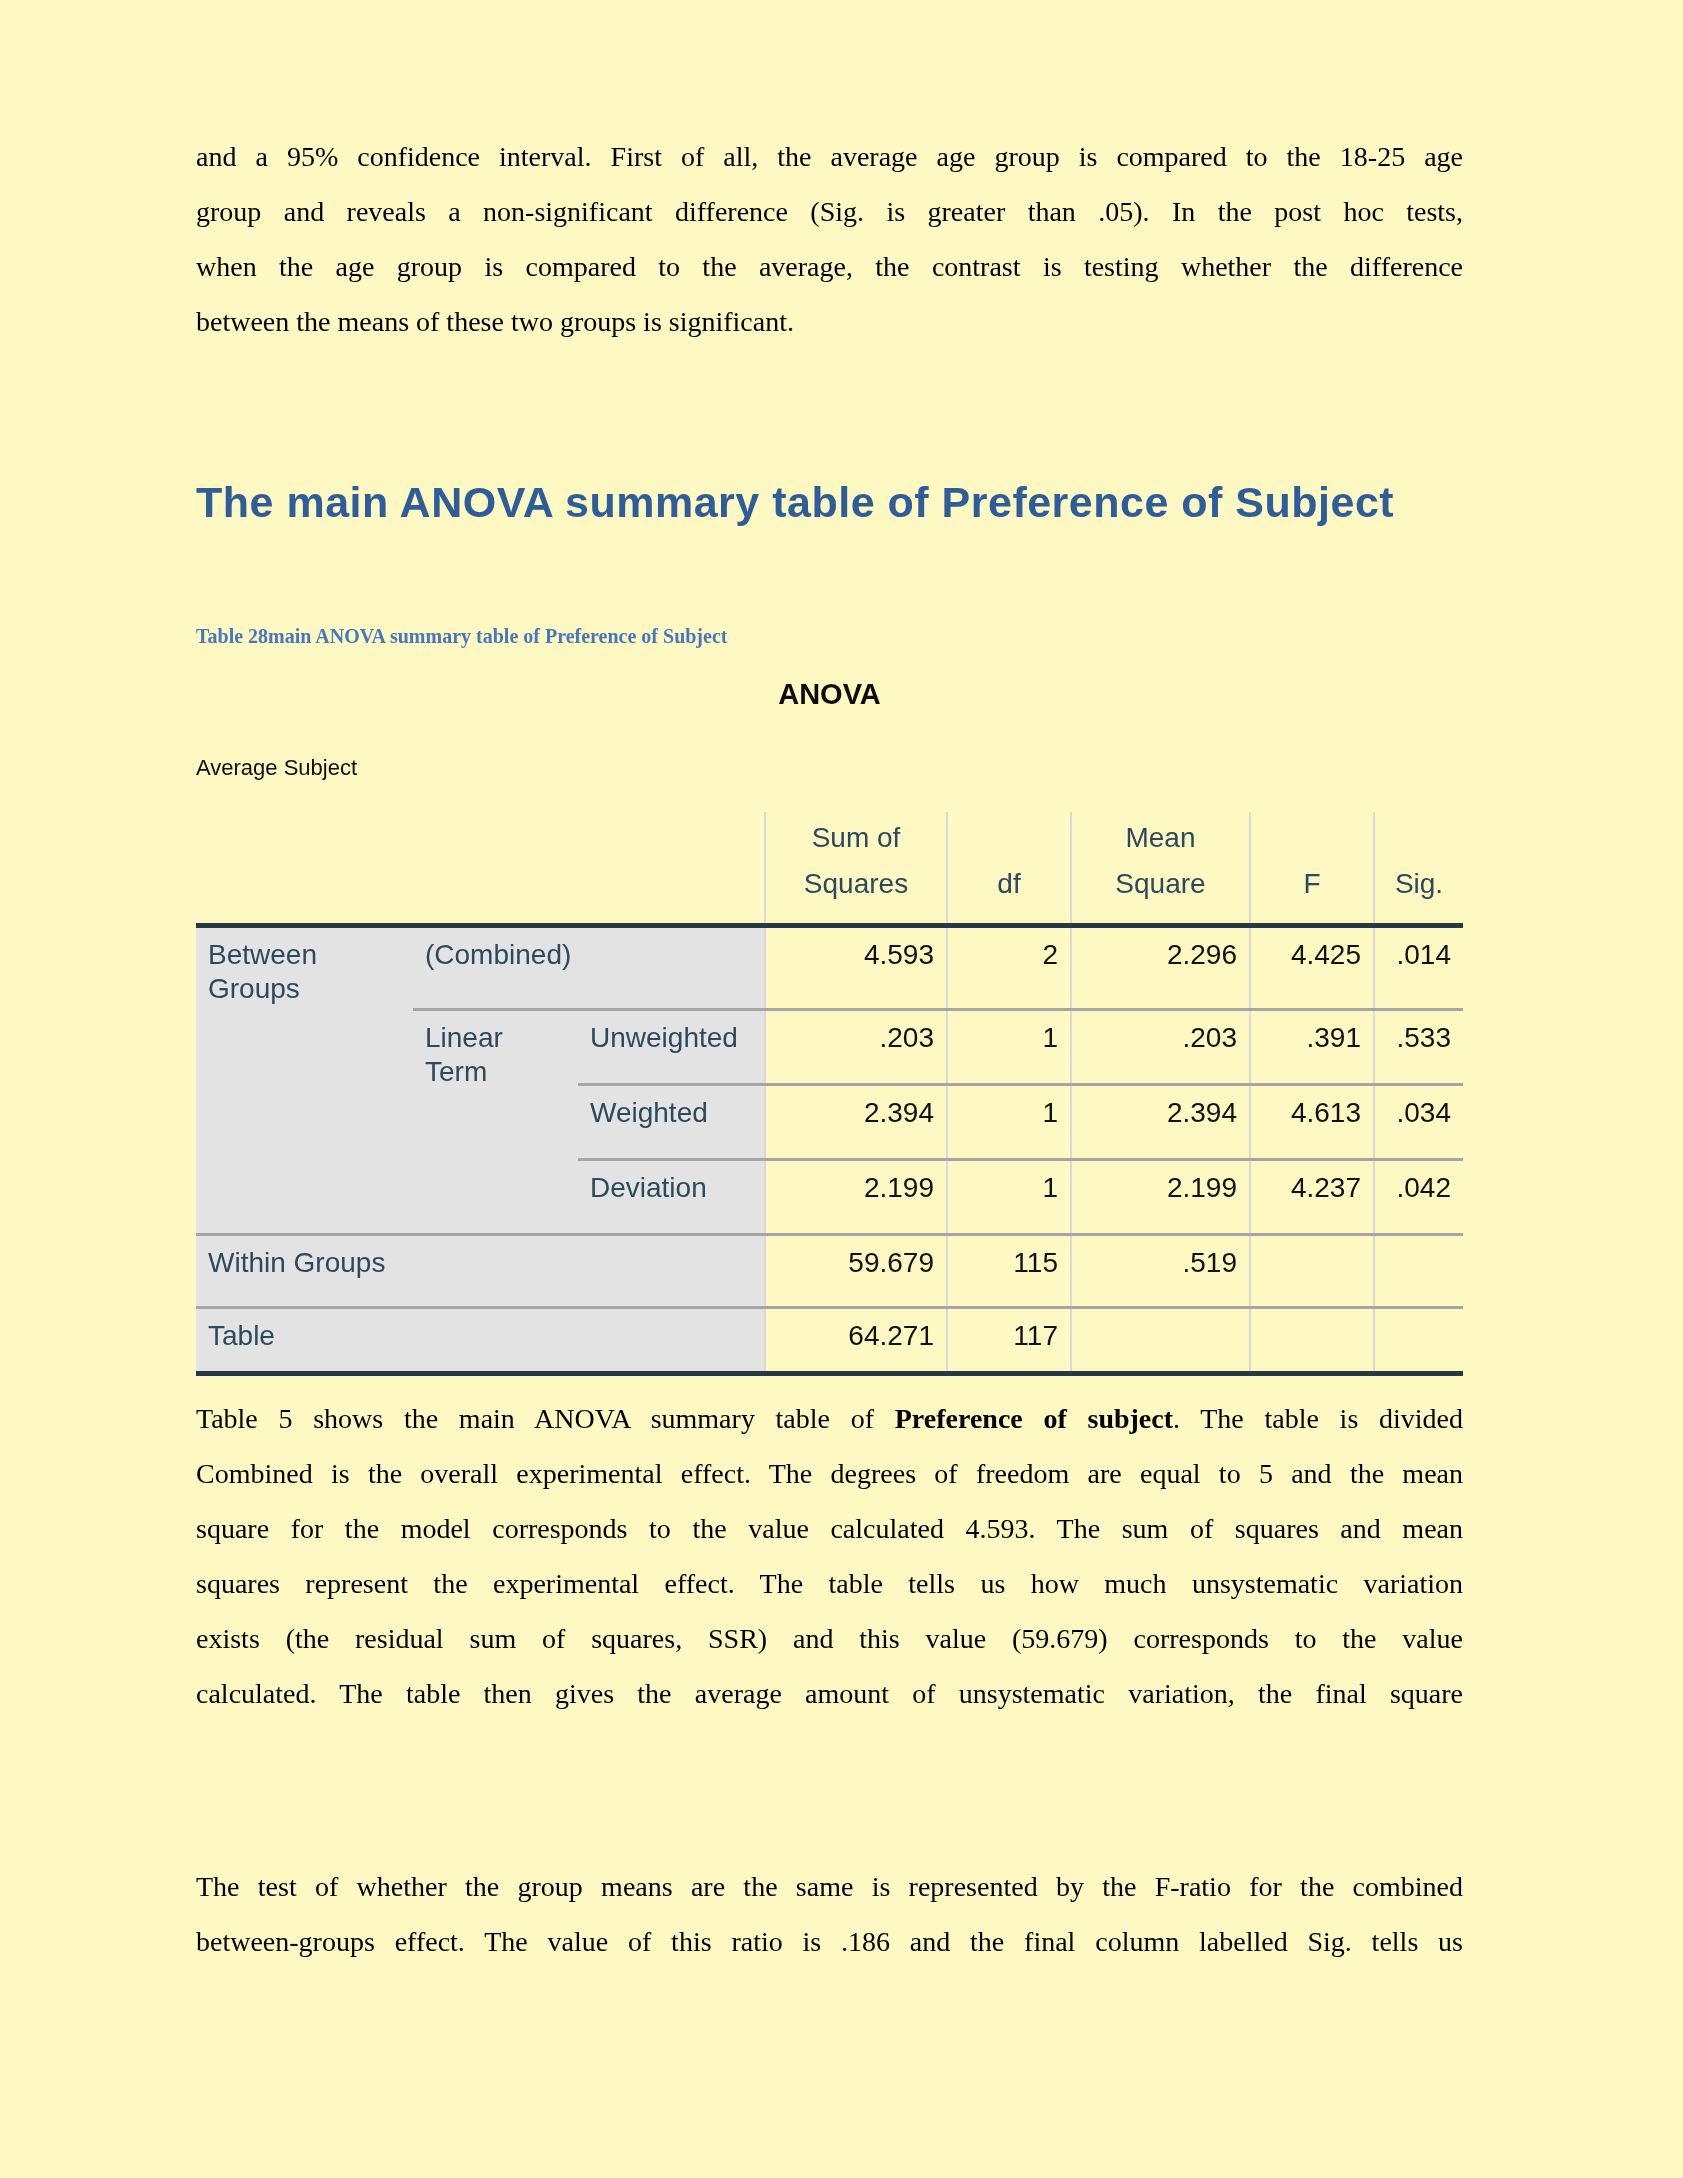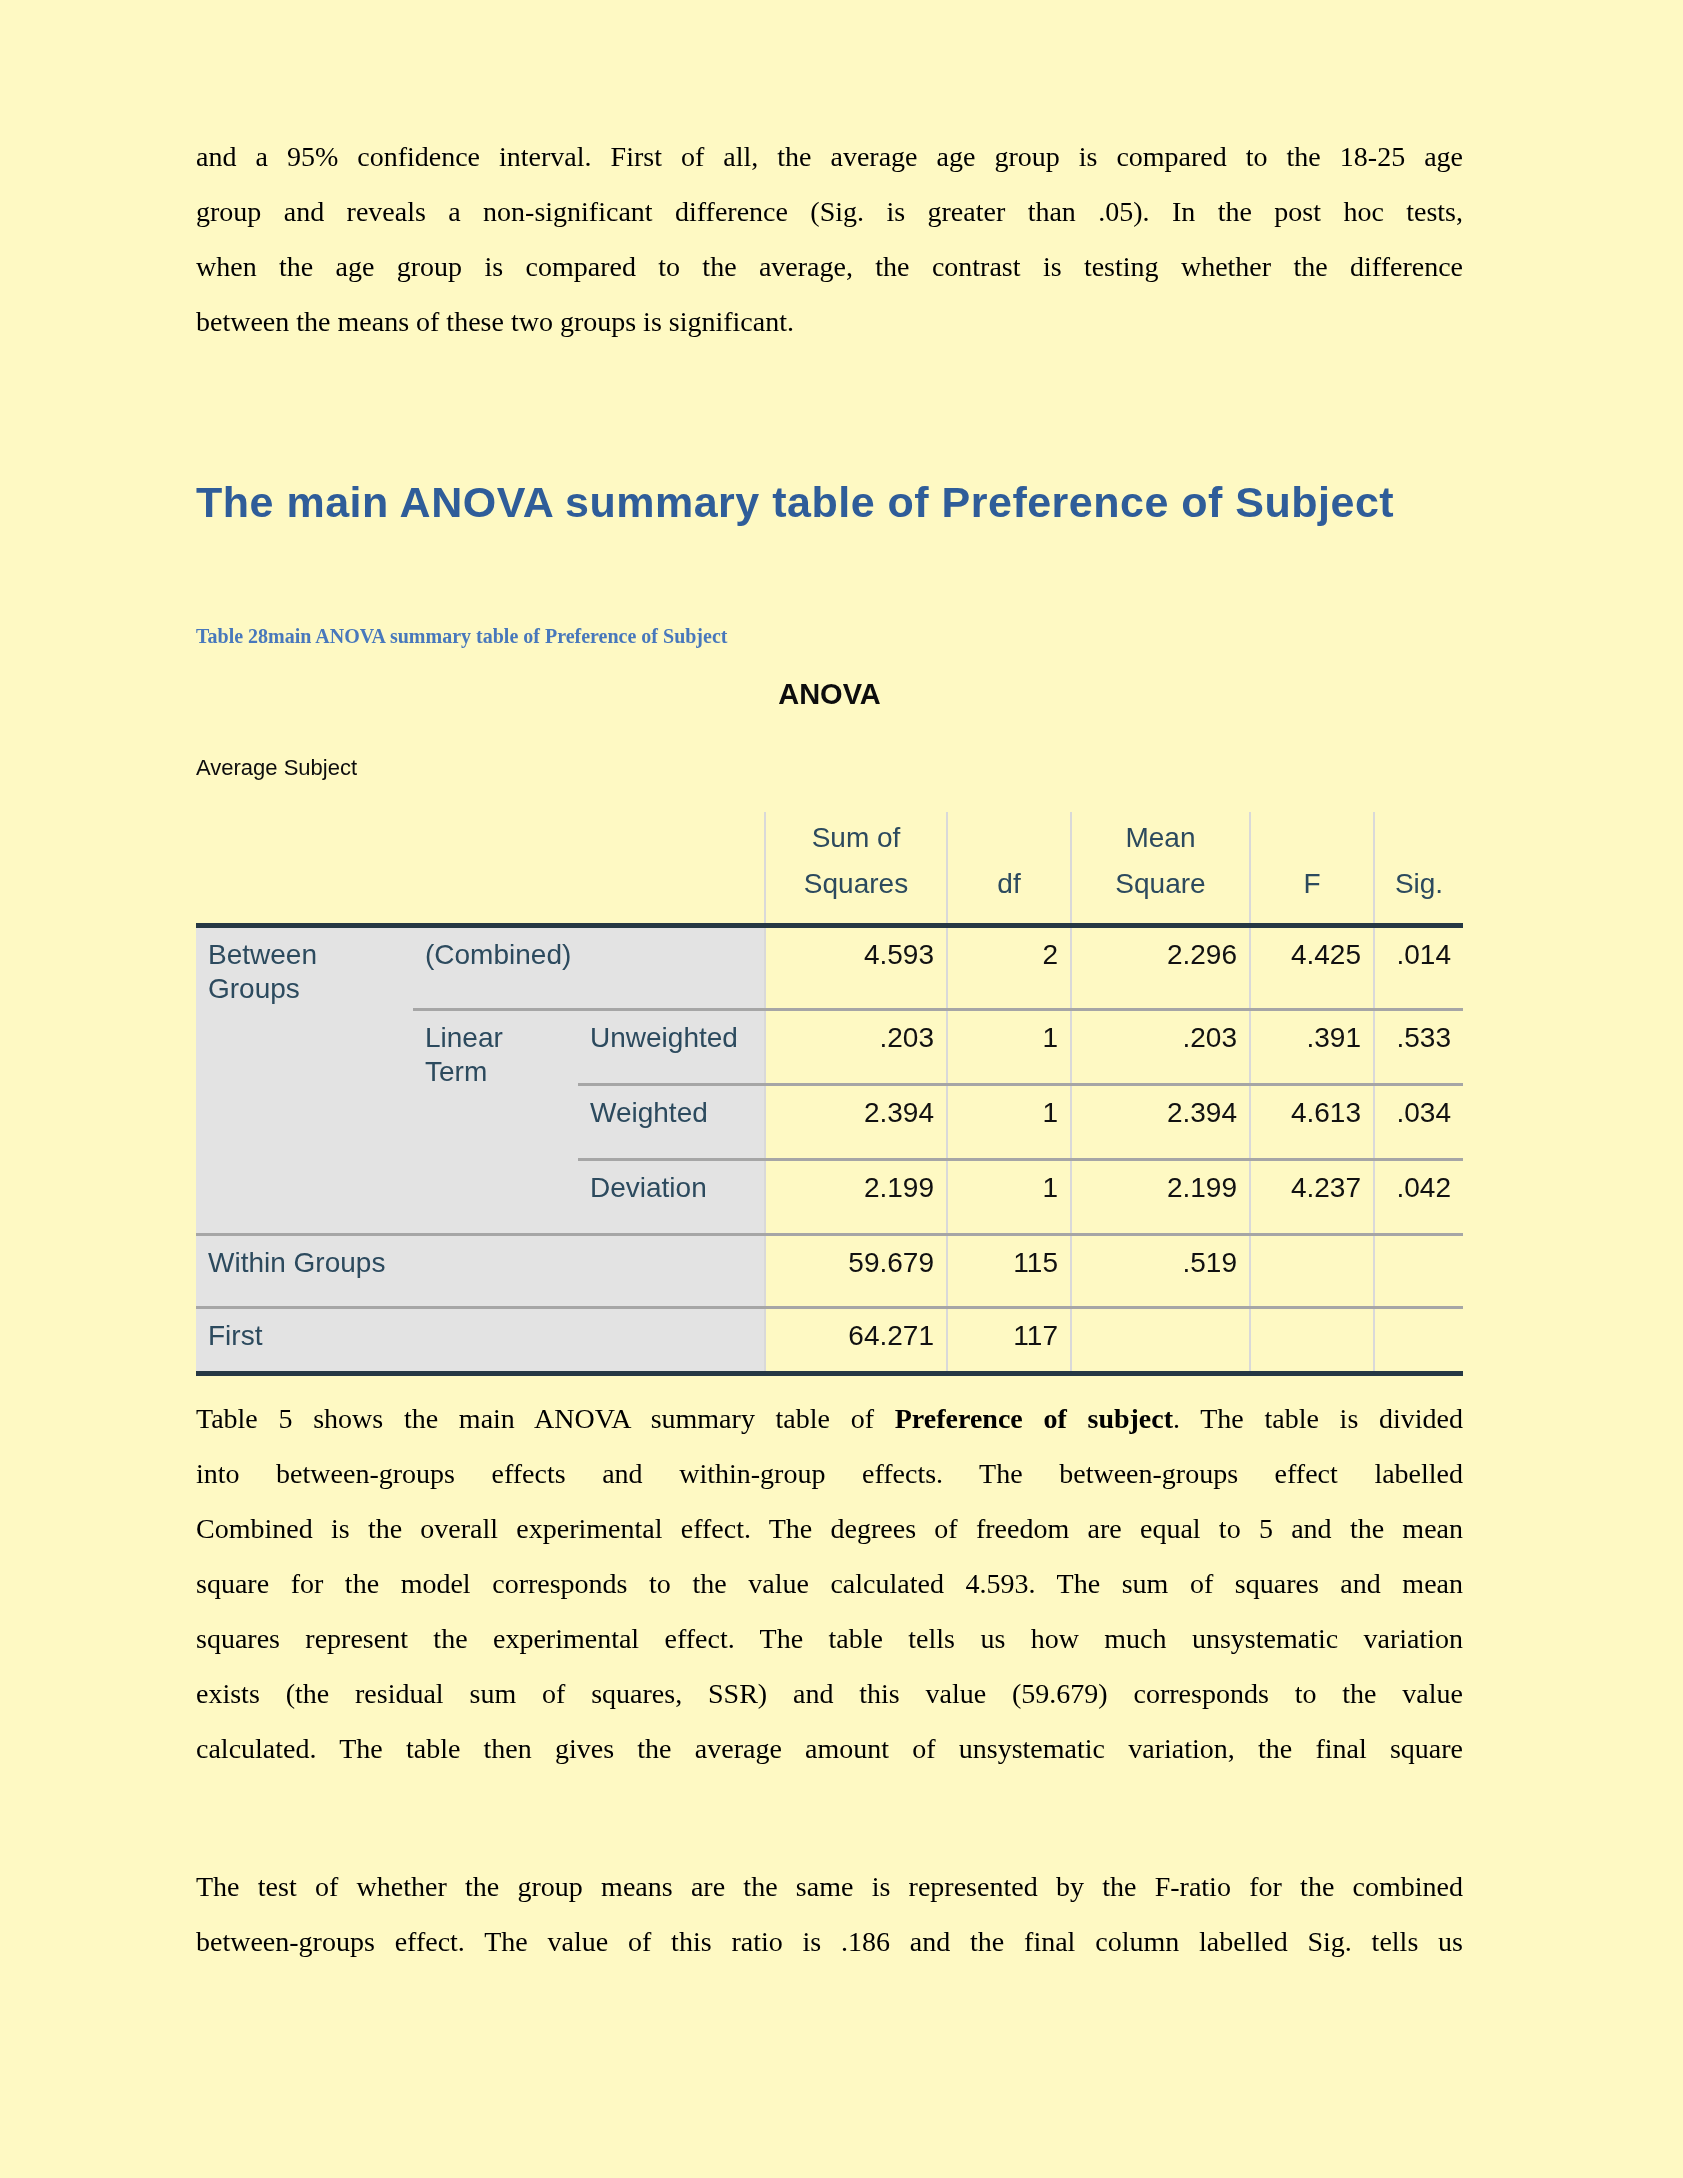--- a/index.html
+++ b/index.html
@@ -166,35 +166,34 @@
     <tr style="height:73px">
       <td colspan="3" class="gray rlabel sep">Within Groups</td>
       <td class="vcol num sep">59.679</td>
       <td class="vcol num sep">115</td>
       <td class="vcol num sep">.519</td>
       <td class="vcol num sep"></td>
       <td class="vcol num sep"></td>
     </tr>
 
     <tr style="height:66px">
-      <td colspan="3" class="gray rlabel sep thickb">First</td>
+      <td colspan="3" class="gray rlabel sep thickb">Table</td>
       <td class="vcol num sep thickb">64.271</td>
       <td class="vcol num sep thickb">117</td>
       <td class="vcol num sep thickb"></td>
       <td class="vcol num sep thickb"></td>
       <td class="vcol num sep thickb"></td>
     </tr>
   </tbody>
     </table>
 
   <div class="para" style="top:1391px;">
     <div class="jline">
       <span>Table 5 shows the main ANOVA summary table of </span><span class="bold-inline">Preference of subject</span><span>. The table is divided</span>
     </div>
-    <div class="jline">into between-groups effects and within-group effects. The between-groups effect labelled</div>
     <div class="jline">Combined is the overall experimental effect. The degrees of freedom are equal to 5 and the mean</div>
     <div class="jline">square for the model corresponds to the value calculated 4.593. The sum of squares and mean</div>
     <div class="jline">squares represent the experimental effect. The table tells us how much unsystematic variation</div>
     <div class="jline">exists (the residual sum of squares, SSR) and this value (59.679) corresponds to the value</div>
     <div class="jline">calculated. The table then gives the average amount of unsystematic variation, the final square</div>
   </div>
 
   <div class="para" style="top:1859px;">
     <div class="jline">The test of whether the group means are the same is represented by the F-ratio for the combined</div>
     <div class="jline">between-groups effect. The value of this ratio is .186 and the final column labelled Sig. tells us</div>

